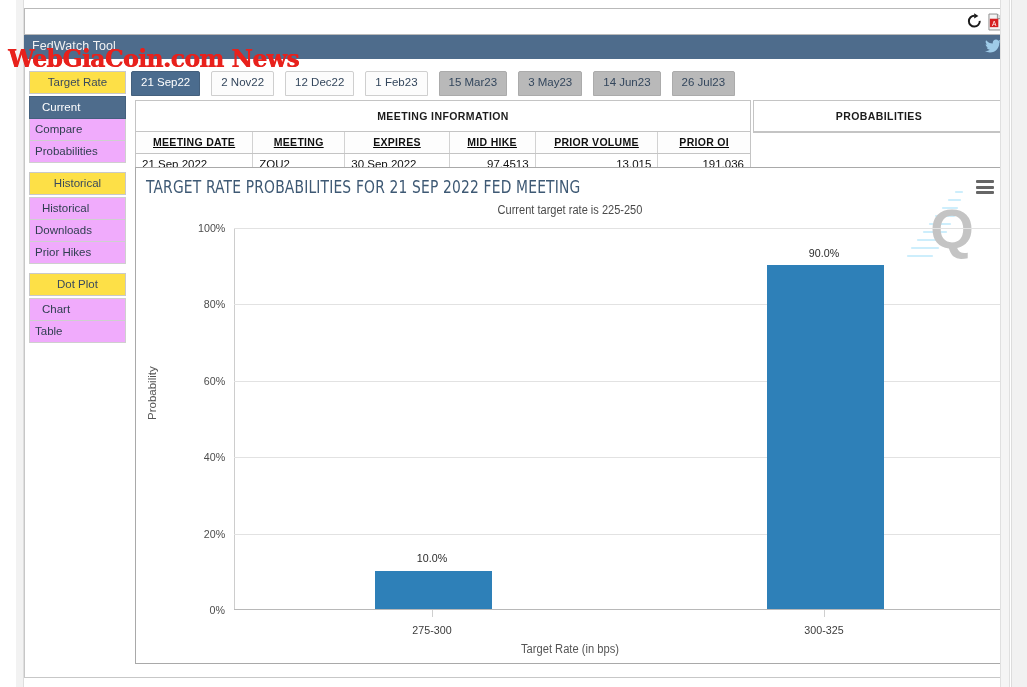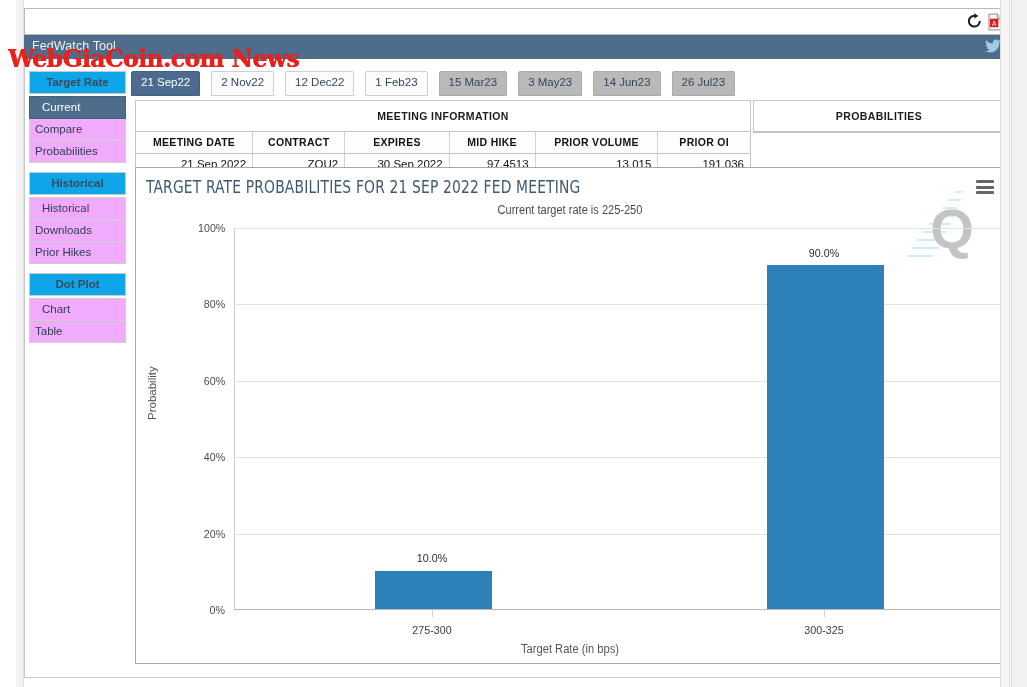--- a/index.html
+++ b/index.html
@@ -68,24 +68,24 @@
     border-bottom: 1px solid #c7c7c7;
   }
 
   
   #sidebar {
     position: absolute;
     left: 4px; top: 12px;
     width: 97px;
   }
   .side-group-head {
-    background: #0ea5e9;
+    background: #fde047;
     border: 1px solid #c9c9c9;
     color: #3a4a5c;
-    font-weight: bold;
+    font-weight: normal;
     font-size: 11.5px;
     text-align: center;
     padding: 4px 0 5px 0;
     margin-bottom: 2px;
   }
   .side-item {
     background: #f0abfc;
     border: 1px solid #cfcfcf;
     border-top: none;
     color: #2f3e50;
@@ -147,20 +147,21 @@
     color: #1c1c1c;
     letter-spacing: .4px;
     padding: 9px 0 9px 0;
     border-bottom: 1px solid #c4c4c4;
     background: #ffffff;
   }
   table.grid {
     width: 100%;
     border-collapse: collapse;
     font-size: 11px;
+    text-decoration: underline;
   }
   table.grid th {
     font-size: 10.5px;
     font-weight: bold;
     color: #111;
     letter-spacing: .3px;
     padding: 4px 6px 5px 6px;
     border-right: 1px solid #d2d2d2;
     border-bottom: 1px solid #c4c4c4;
     background: #fdfdfd;
@@ -168,21 +169,21 @@
     white-space: nowrap;
   }
   table.grid td {
     padding: 4px 6px 5px 6px;
     border-right: 1px solid #d2d2d2;
     color: #111;
     font-size: 11.5px;
     white-space: nowrap;
   }
   table.grid th:last-child, table.grid td:last-child { border-right: none; }
-  td.c { text-align: right; }
+  td.c { text-align: left; }
   td.r { text-align: right; }
 
   
   #chart-card {
     position: absolute;
     left: 110px; top: 108px;
     width: 870px; height: 497px;
     border: 1px solid #a9a9a9;
     background: #ffffff;
     overflow: hidden;
@@ -405,21 +406,21 @@
       <div class="tab gray">14 Jun23</div>
       <div class="tab gray">26 Jul23</div>
     </div>
 
     <div id="meeting-panel">
       <div class="panel-title">MEETING INFORMATION</div>
       <table class="grid">
         <thead>
           <tr>
             <th style="width:19%">MEETING DATE</th>
-            <th style="width:15%">CONTRACT</th>
+            <th style="width:15%">MEETING</th>
             <th style="width:17%">EXPIRES</th>
             <th style="width:14%">MID HIKE</th>
             <th style="width:20%">PRIOR VOLUME</th>
             <th style="width:15%">PRIOR OI</th>
           </tr>
         </thead>
         <tbody>
           <tr>
             <td class="c">21 Sep 2022</td>
             <td class="c">ZQU2</td>

